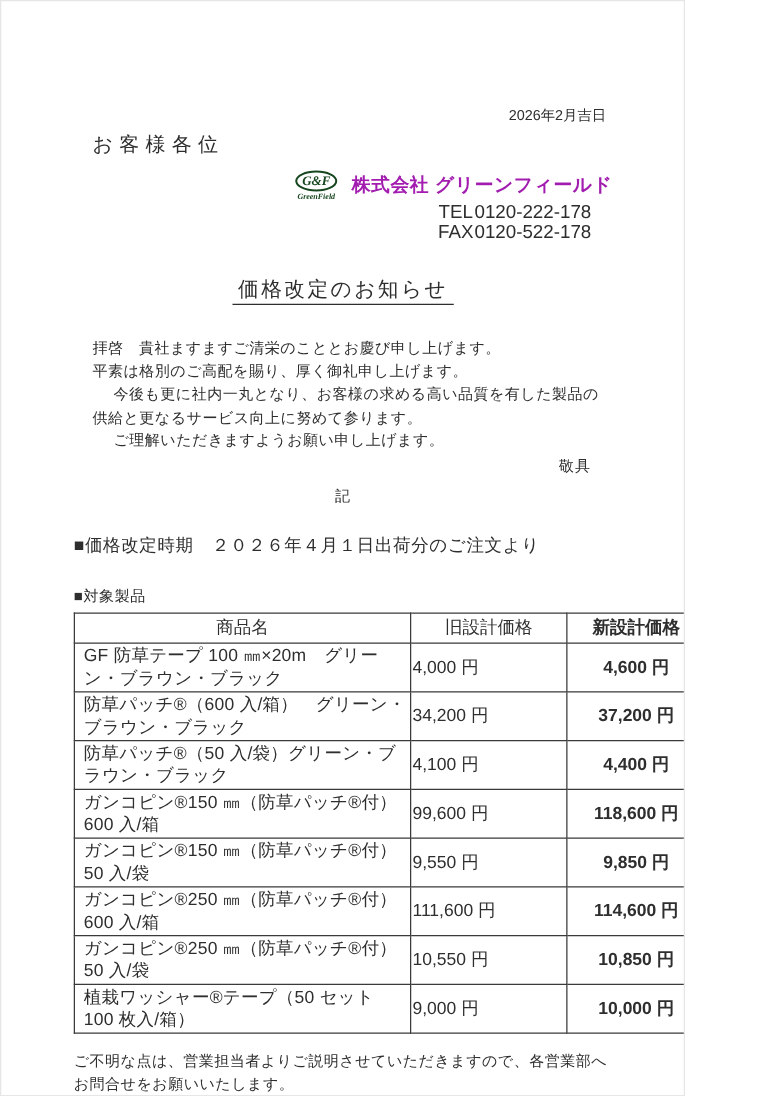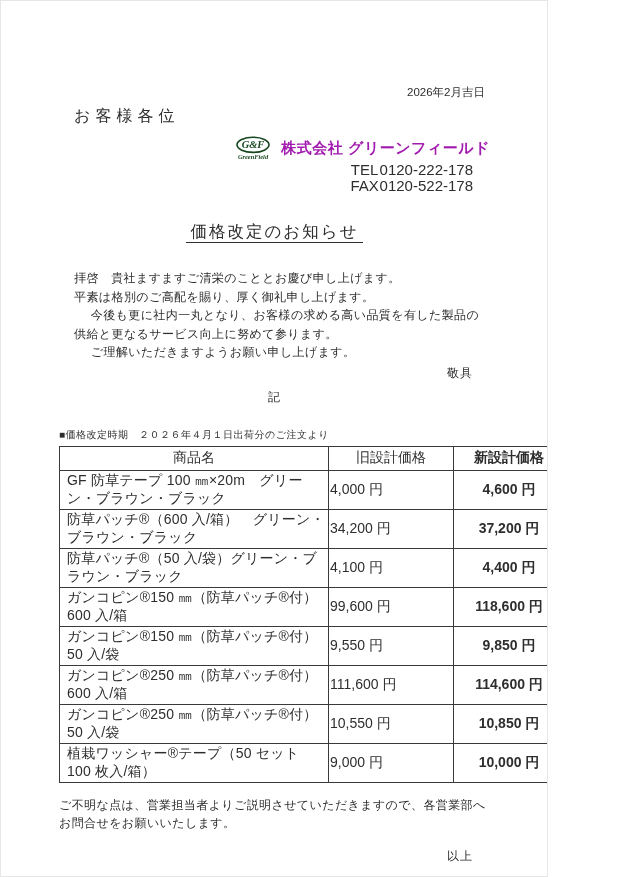--- a/index.html
+++ b/index.html
@@ -18,21 +18,21 @@
   .logo{display:block;}
   .telfax{font-size:15px;line-height:15.5px;margin-top:1px;text-align:center;padding-right:17px;}
   .telfax .lbl{display:inline-block;width:30px;}
   .doc-title{margin-top:28px;text-align:center;font-size:16.5px;letter-spacing:2px;}
   .doc-title span{border-bottom:1.5px solid #2e2e2e;padding:0 4px 2px 4px;}
   .body-text{margin-top:26px;margin-left:15px;margin-right:0;font-size:12px;line-height:18.5px;letter-spacing:0.4px;}
   .body-text p{margin:0;}
   .body-text p.indent{text-indent:1.4em;}
   .closing{text-align:right;font-size:12px;margin-top:3px;padding-right:17px;letter-spacing:1px;}
   .record-mark{text-align:center;font-size:12px;margin-top:7px;letter-spacing:1px;}
-  .section-timing{margin-top:22px;font-size:10px;letter-spacing:0.5px;font-family:Liberation Mono, monospace;}
+  .section-timing{margin-top:22px;font-size:14px;letter-spacing:0.5px;}
   .section-products{margin-top:23px;font-size:12px;letter-spacing:0.5px;}
   table.price{border-collapse:collapse;margin-top:4px;width:505px;table-layout:fixed;}
   table.price th,table.price td{border:1px solid #3a3a3a;font-size:14px;box-sizing:border-box;}
   table.price col.c1{width:269px;}
   table.price col.c2{width:125px;}
   table.price col.c3{width:111px;}
   table.price th{height:24px;font-weight:normal;text-align:center;}
   table.price th.new-h{font-weight:bold;}
   table.price td{height:27px;}
   td.pname{text-align:left;padding-left:7px;letter-spacing:0.2px;}
@@ -77,20 +77,21 @@
     </div>
 
     <div class="closing">敬具</div>
 
     <div class="record-mark">記</div>
 
     <div class="section-timing">
       <span>■価格改定時期</span><span>　</span><span>２０２６年４月１日出荷分のご注文より</span>
     </div>
 
+    <div class="section-products">■対象製品</div>
 
     <table class="price">
       <colgroup>
           <col class="c1">
           <col class="c2">
           <col class="c3">
         </colgroup>
       <thead>
         <tr>
           <th>商品名</th>

